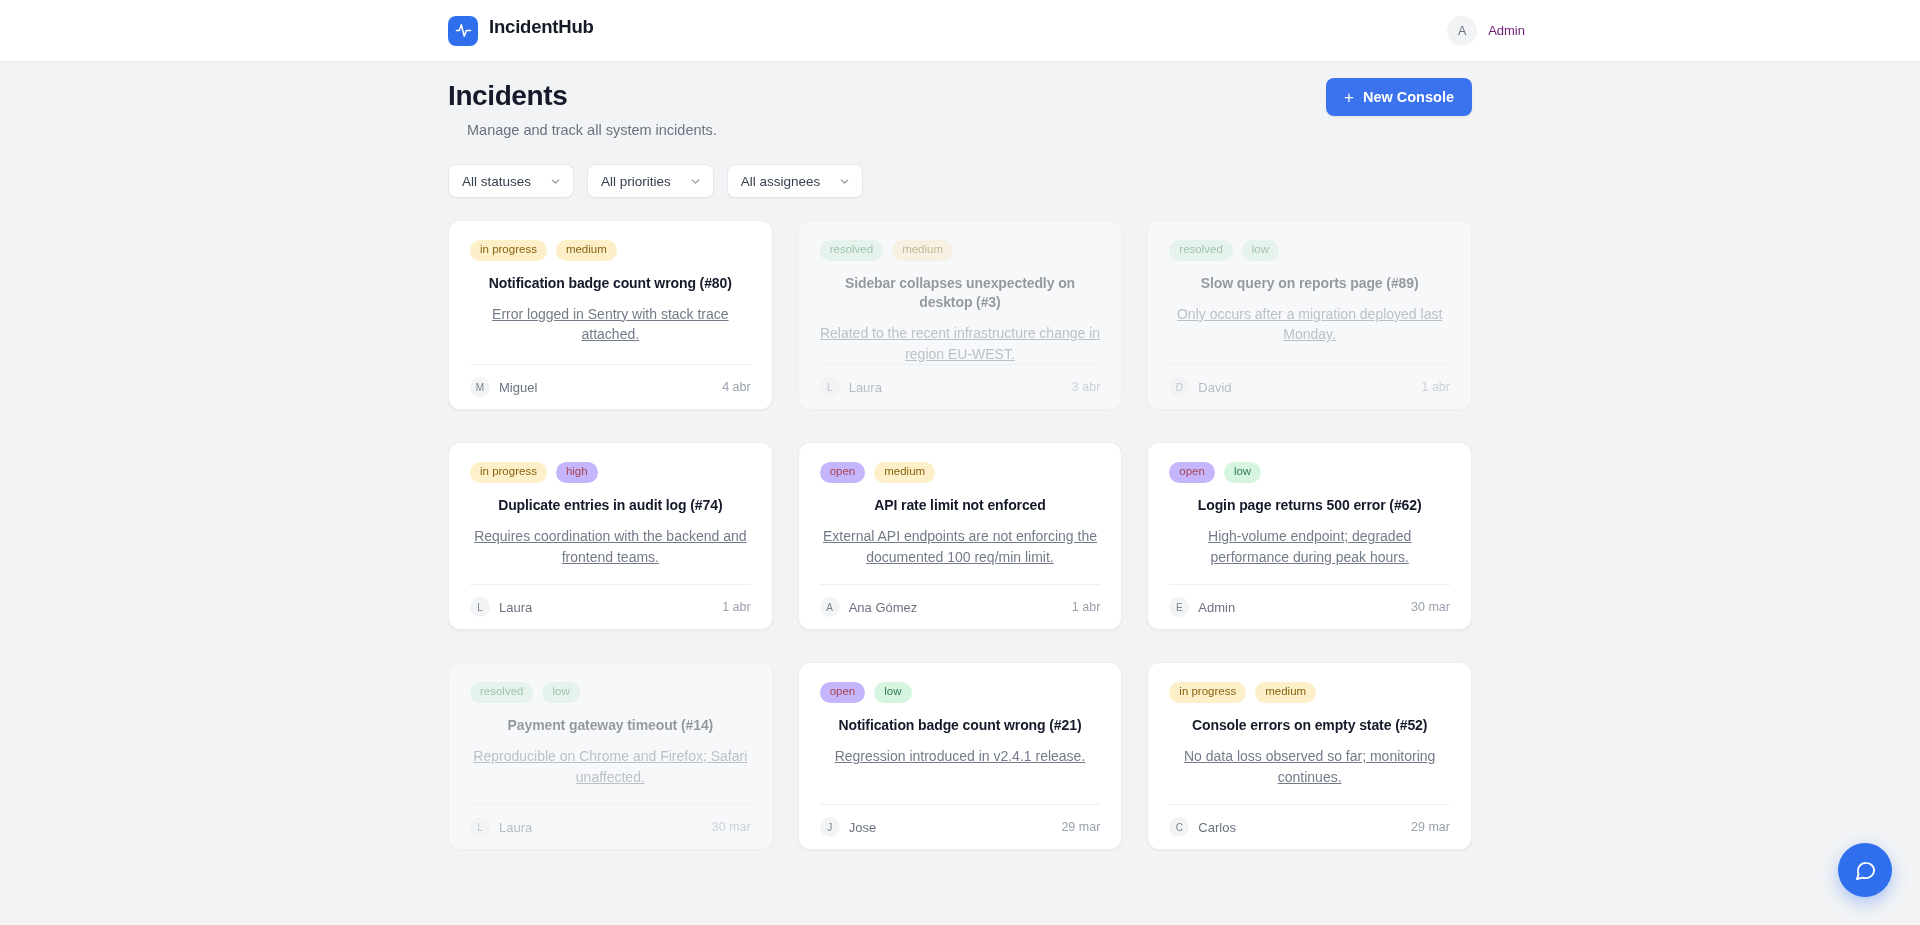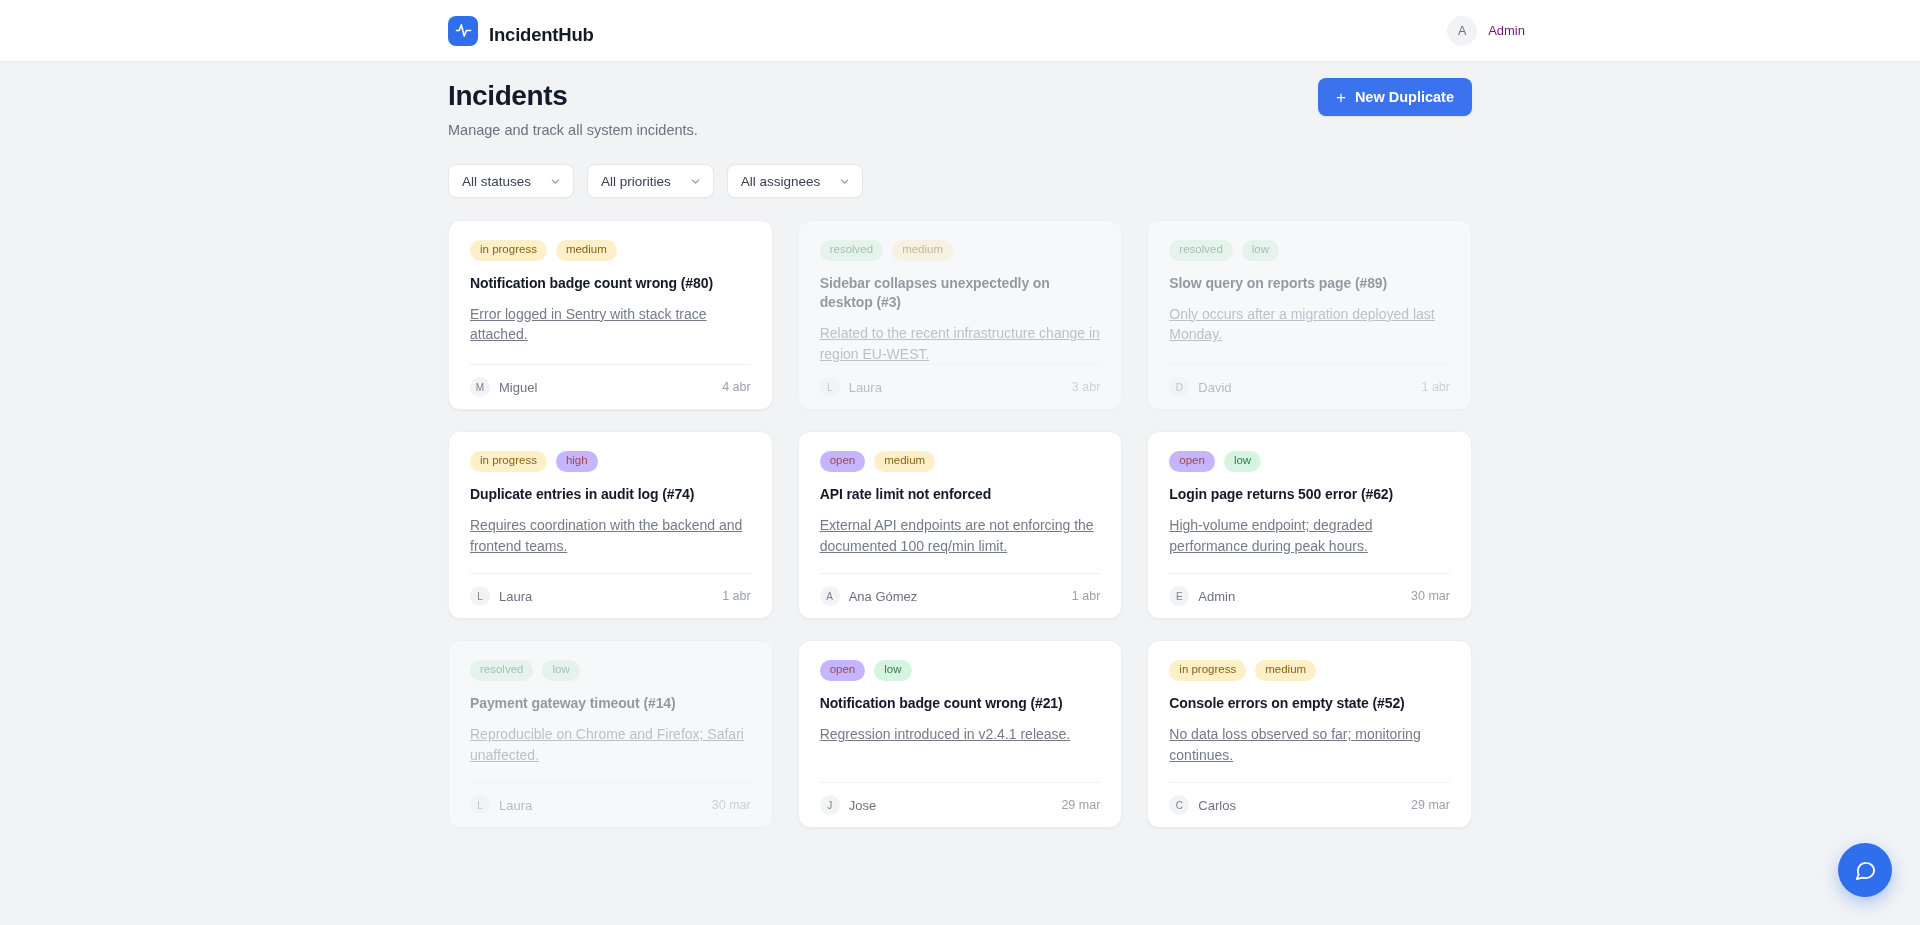--- a/index.html
+++ b/index.html
@@ -14,21 +14,21 @@
   
   .topbar {
     height: 62px;
     background: #ffffff;
     border-bottom: 1px solid #e9ecef;
     display: flex;
     align-items: center;
     position: relative;
   }
   .brand {
-    display: flex; align-items: flex-end; gap: 11px;
+    display: flex; align-items: flex-start; gap: 11px;
     margin-left: 448px;
   }
   .logo-box {
     width: 30px; height: 30px; border-radius: 8px;
     background: #2f6fed;
     display: flex; align-items: center; justify-content: center;
   }
   .brand-name {
     font-size: 18.5px; font-weight: 700; color: #151a27;
     letter-spacing: -0.2px;
@@ -54,21 +54,21 @@
     position: relative;
   }
   .page-head {
     display: flex; justify-content: space-between; align-items: flex-start;
   }
   .page-title {
     font-size: 28px; font-weight: 700; color: #141a2a;
     letter-spacing: -0.4px; line-height: 1.25;
   }
   .page-sub {
-    font-size: 14.5px; color: #6b7280; margin-top: 9px;
+    font-size: 14.5px; color: #6b7280; margin-top: 9px; margin-left: 19px;
   }
   .btn-new {
     display: inline-flex; align-items: center; gap: 9px;
     background: #3b72ed; color: #fff;
     border: none; border-radius: 8px;
     padding: 0 18px; height: 38px;
     font-size: 14.5px; font-weight: 600;
     font-family: "Liberation Sans", sans-serif;
     cursor: pointer;
     box-shadow: 0 1px 2px rgba(16,24,40,.08);
@@ -86,21 +86,22 @@
     cursor: pointer;
     box-shadow: 0 1px 1px rgba(16,24,40,.03);
   }
   .chev { flex: 0 0 auto; opacity: .55; }
 
   
   .grid {
     margin-top: 22px;
     display: grid;
     grid-template-columns: repeat(3, 1fr);
-    gap: 21px 25px;
+    gap: 32px 25px;
+    text-align: center;
   }
   .card {
     background: #fff;
     border: 1px solid #eceef1;
     border-radius: 12px;
     padding: 19px 21px 0 21px;
     min-height: 188px;
     display: flex; flex-direction: column;
     box-shadow: 0 1px 2px rgba(16,24,40,.05);
     cursor: pointer;
@@ -171,21 +172,21 @@
 
 <div class="page">
 
   <div class="page-head">
     <div>
       <h1 class="page-title">Incidents</h1>
       <div class="page-sub">Manage and track all system incidents.</div>
     </div>
     <button class="btn-new">
       <span class="plus">+</span>
-      <span>New Duplicate</span>
+      <span>New Console</span>
     </button>
   </div>
 
   <div class="filters">
       <div class="filter">
         <span>All statuses</span>
         <span style="display: flex;">
           <svg class="chev" width="13" height="13" viewBox="0 0 24 24" fill="none" stroke="currentColor" stroke-width="2.2" stroke-linecap="round" stroke-linejoin="round">
             <polyline points="6,9 12,15 18,9"></polyline>
           </svg>

